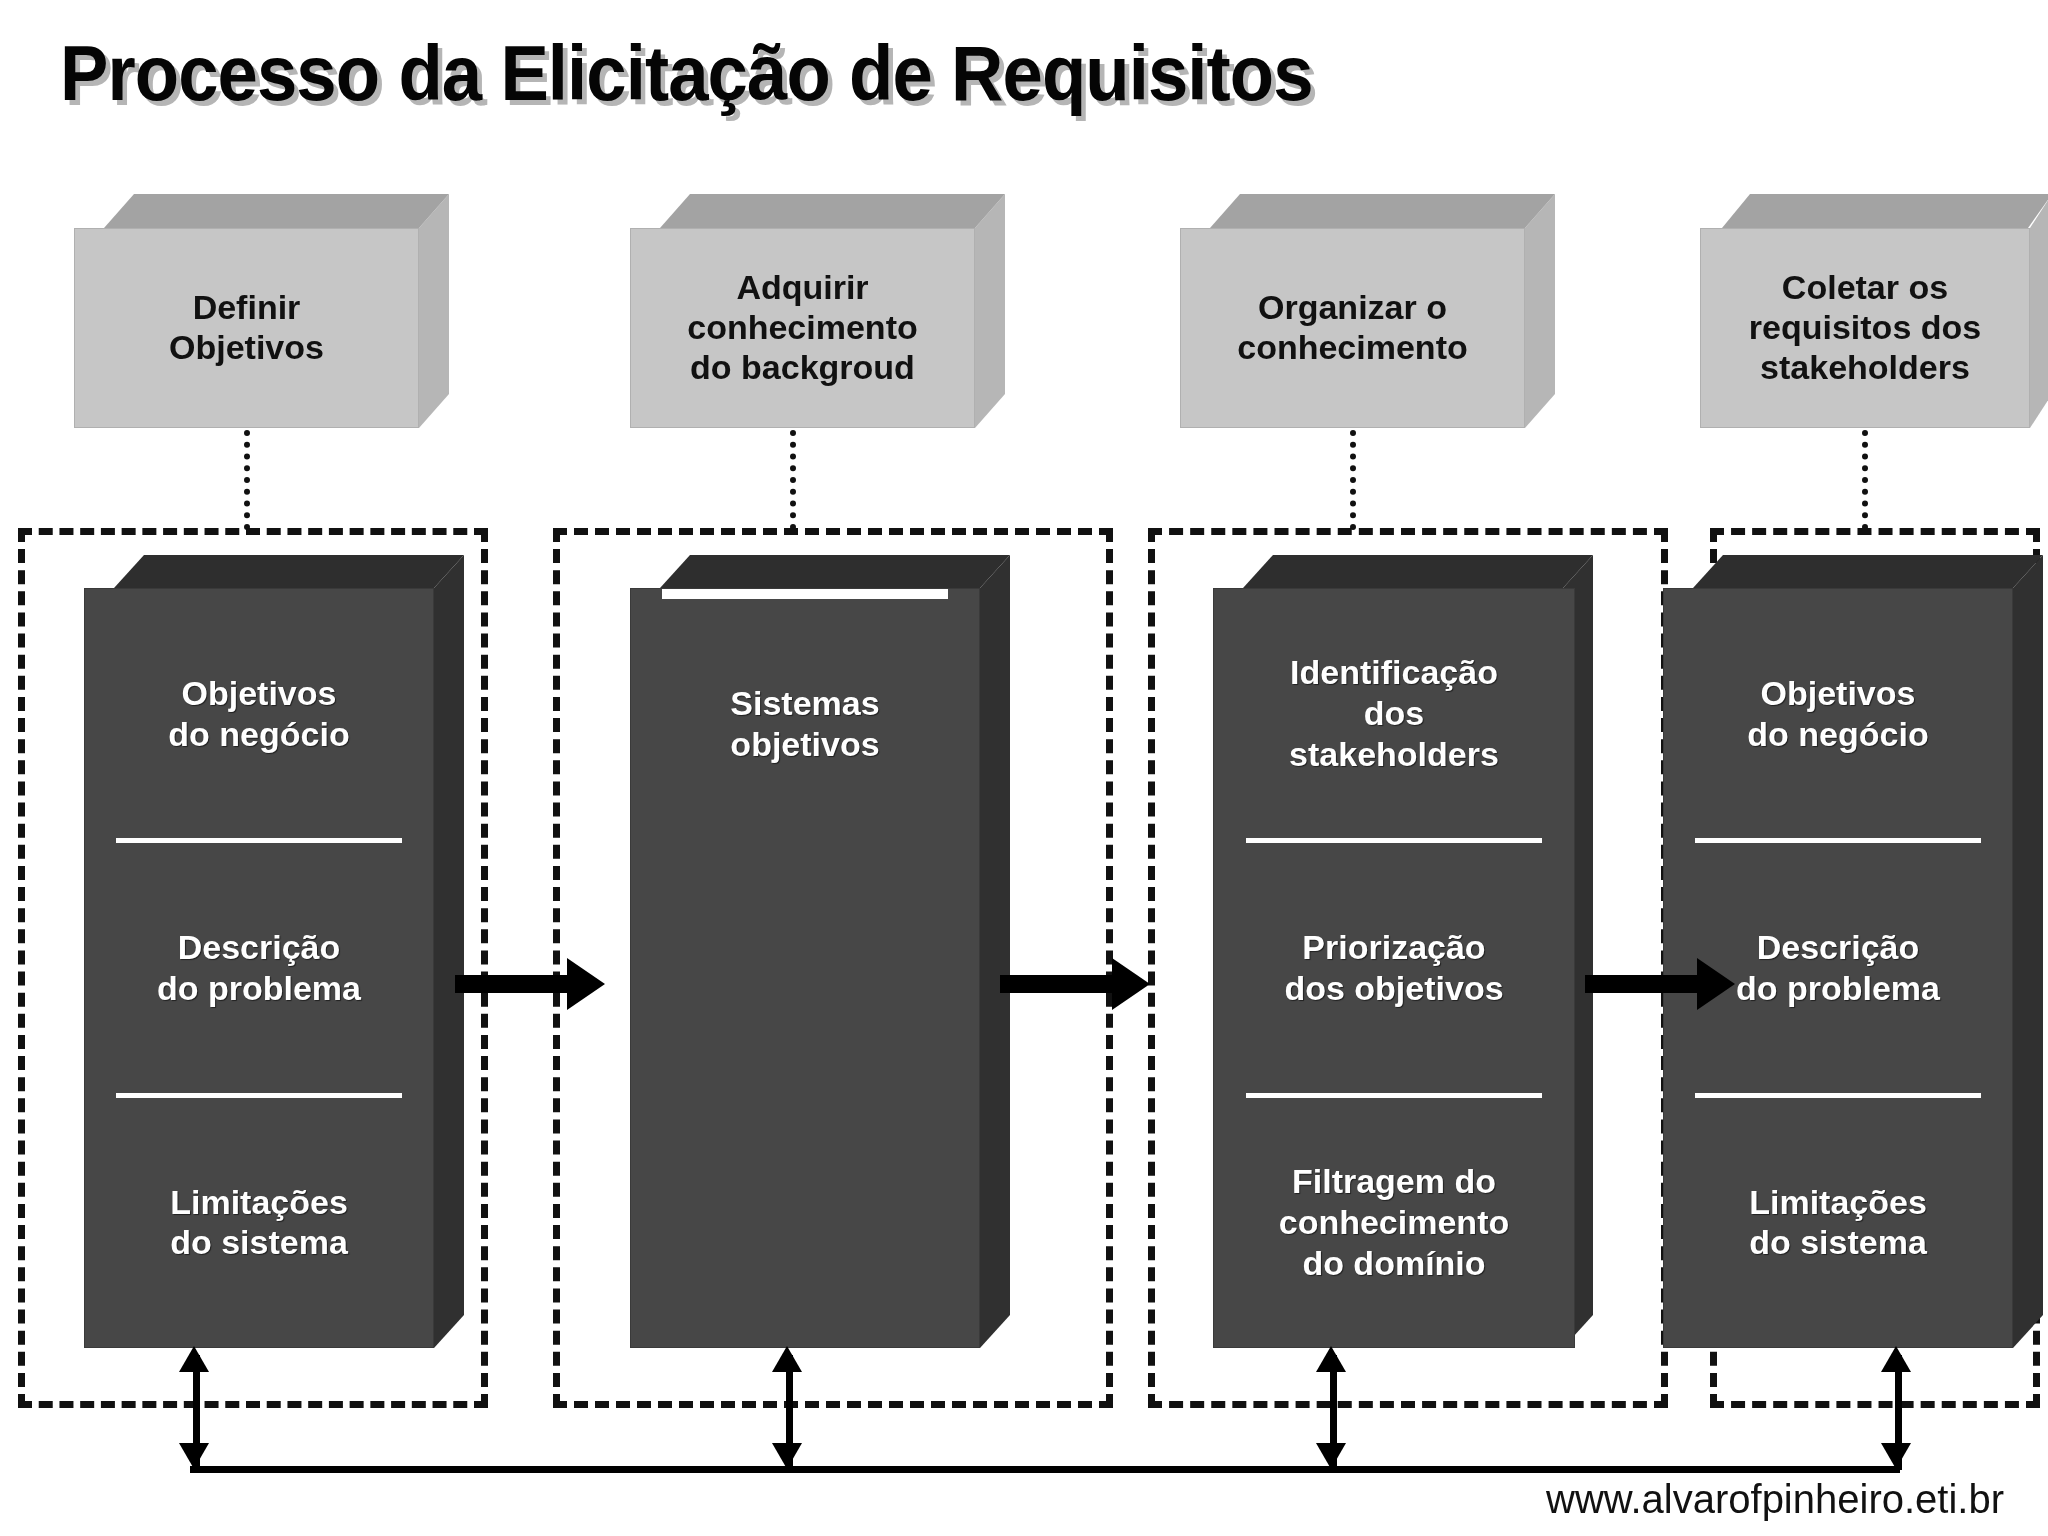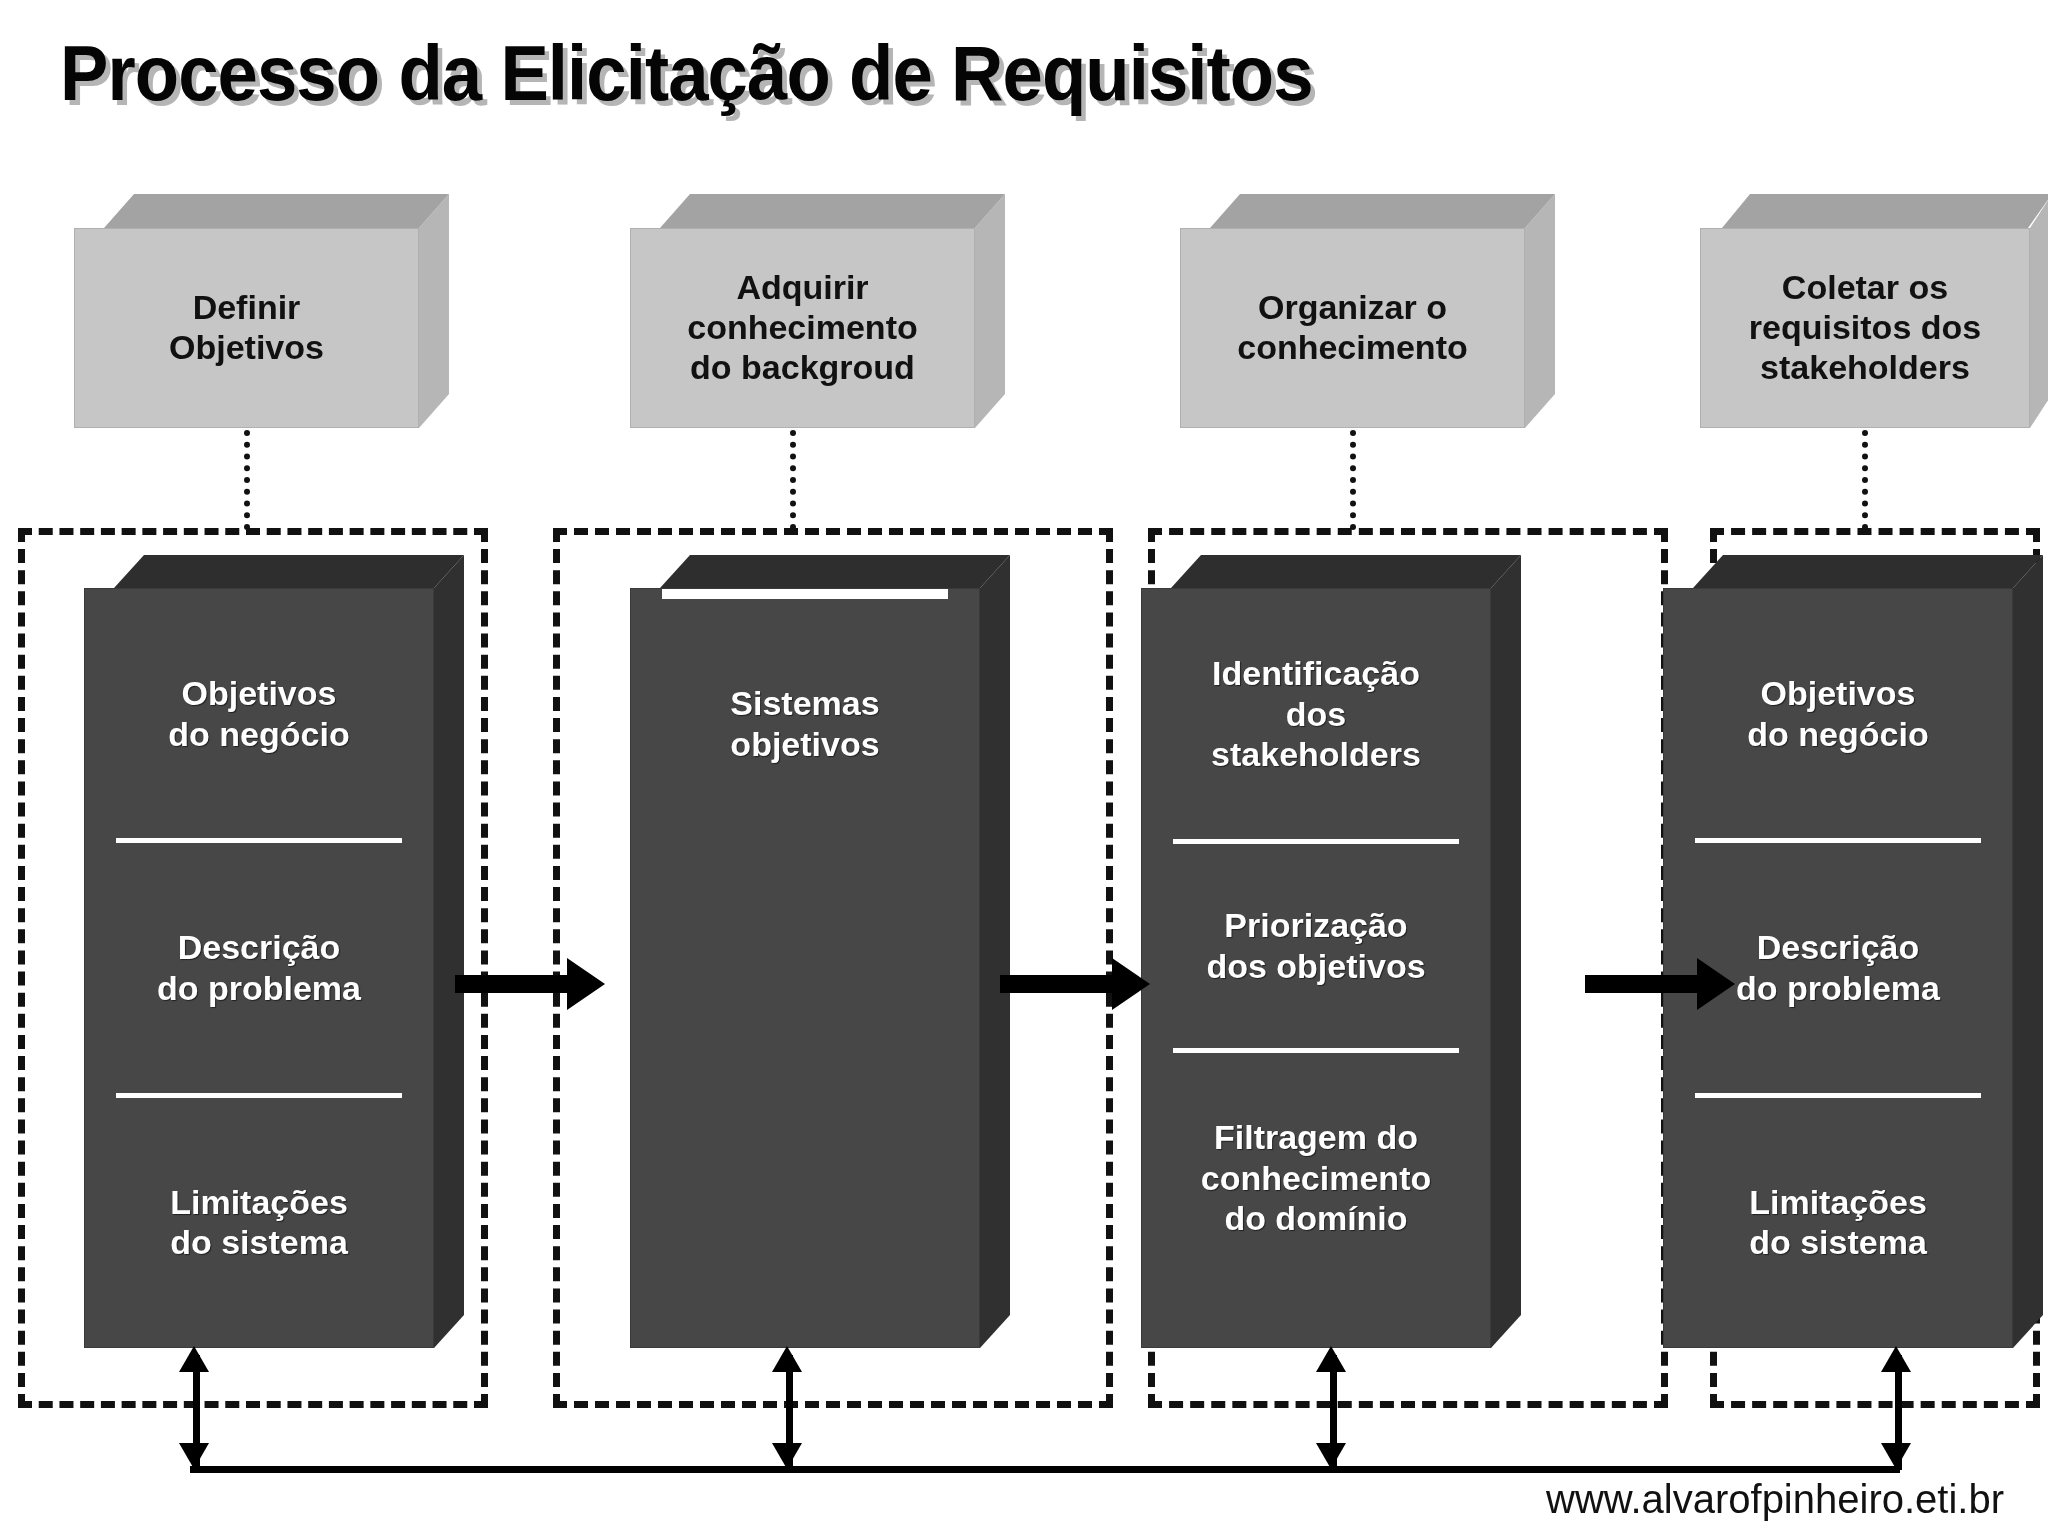--- a/index.html
+++ b/index.html
@@ -190,35 +190,35 @@
     <div>
       <div>Organizar o</div>
       <div>conhecimento</div>
     </div>
   </div>
 </div>
 <div class="dotconn" style="left:1350px;top:430px;height:100px;"></div>
 
 <div class="phase-frame" style="left:1148px;top:528px;width:520px;height:880px;"></div>
 
-<div class="box3d artifact" style="left:1141px;top:588px;width:350px;height:760px;">
+<div class="box3d artifact" style="left:1213px;top:588px;width:350px;height:760px;padding-left:12px;">
   <div class="top" style="left:30px;top:-33px;width:350px;height:33px;
               clip-path:polygon(0 100%,30px 0,100% 0,calc(100% - 30px) 100%);"></div>
   <div class="side" style="left:350px;top:-33px;width:30px;height:793px;
               clip-path:polygon(0 33px,100% 0,100% calc(100% - 33px),0 100%);"></div>
   <div class="face">
     <div class="seg" style="height:250px;">
       <div>
         <div>Identificação</div>
         <div>dos</div>
         <div>stakeholders</div>
       </div>
     </div>
     <div class="rule"></div>
-    <div class="seg" style="height:204px;">
+    <div class="seg" style="height:250px;">
       <div>
         <div>Priorização</div>
         <div>dos objetivos</div>
       </div>
     </div>
     <div class="rule"></div>
     <div class="seg" style="height:250px;">
       <div>
         <div>Filtragem do</div>
         <div>conhecimento</div>

